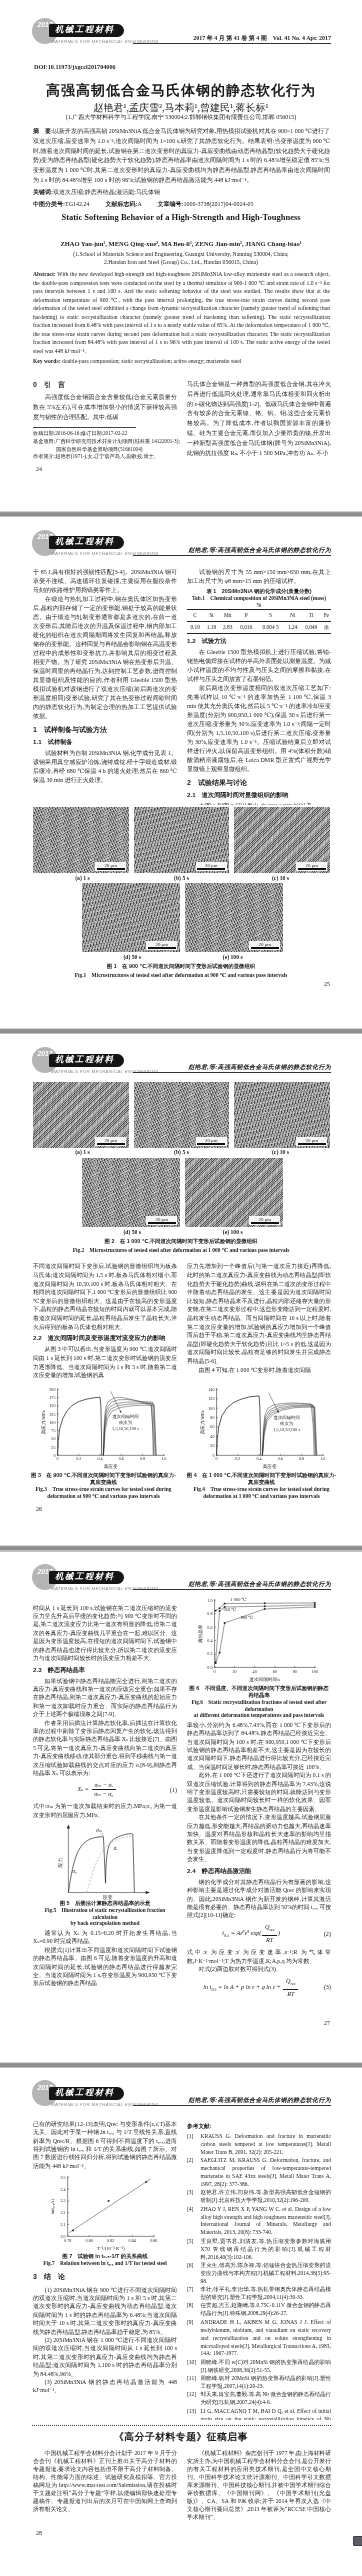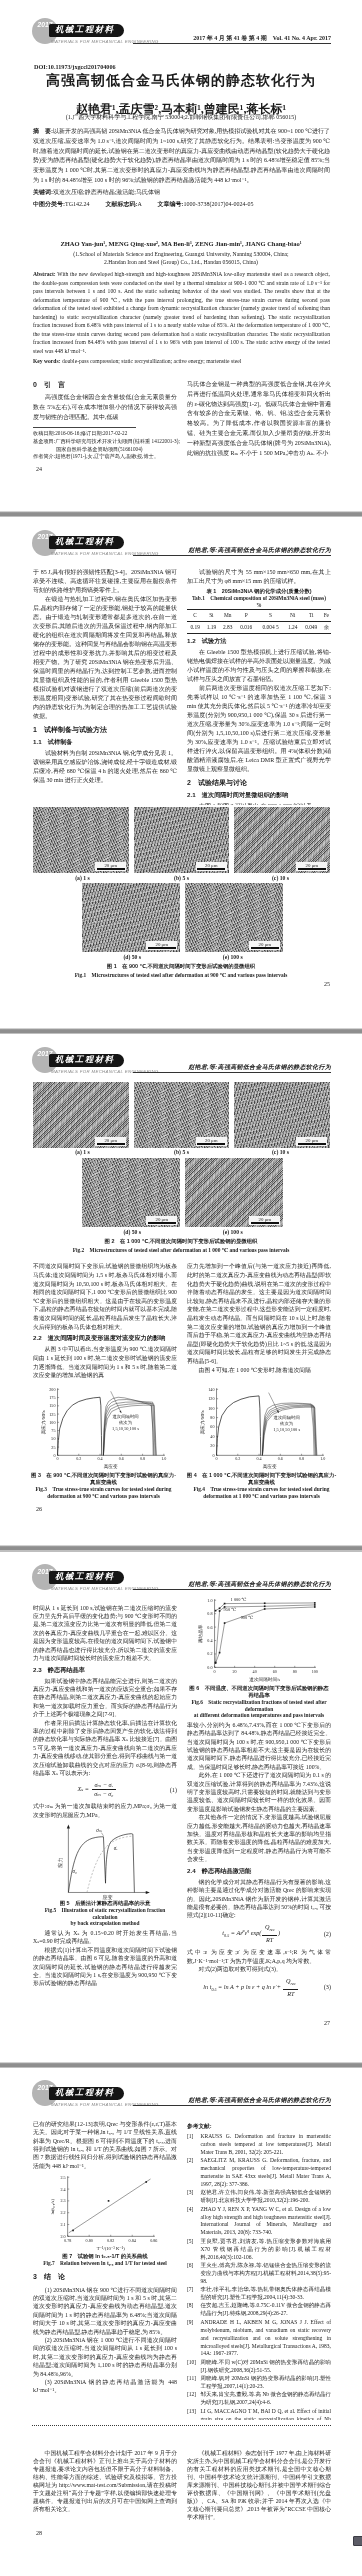--- a/index.html
+++ b/index.html
@@ -13,21 +13,21 @@
   .hdr .box{position:absolute;left:17px;top:4.7px;height:13px;line-height:13px;padding:0 9.3px 0 6.2px;background:#151515;color:#fff;
      font:italic bold 8.3px "Liberation Sans","DejaVu Sans",sans-serif;letter-spacing:1.6px;border-radius:1.6px 6.7px 6.7px 1.6px;}
   .hdr .sub{position:absolute;left:19px;top:19.7px;font:italic 4.4px "Liberation Sans","DejaVu Sans",sans-serif;color:#8a8a8a;letter-spacing:0.3px;}
   .hdr .rule{position:absolute;left:101px;right:0;top:23px;border-top:0.8px solid #333;}
   .hdr .right{position:absolute;right:0;top:14px;font-weight:bold;font-size:6px;}
   .hdr .right.run{font-style:italic;font-size:6px;letter-spacing:0.3px;}
   .abs-c{position:absolute;}
   .ctr{left:0;right:0;text-align:center;}
   .doi{font-weight:bold;font-size:6.2px;}
   .title-zh{font-size:14px;font-weight:bold;letter-spacing:1px;}
-  .authors-zh{font-size:12px;font-weight:bold;}
+  .authors-zh{font-size:10px;font-weight:normal;}
   .affil{font-size:6px;}
   .just{text-align:justify;}
   .p{text-indent:2em;margin:0;text-align:justify;}
   b.hei, .hei{font-family:"Liberation Sans","DejaVu Sans",sans-serif;}
   .h1x{font:bold 7px "Liberation Sans","DejaVu Sans",sans-serif;margin:4.1px 0 3.1px;}
   .h2x{font:bold 6.2px "Liberation Sans","DejaVu Sans",sans-serif;margin:3.1px 0 2.1px;}
   .cap-zh{font:bold 5.4px "Liberation Sans","DejaVu Sans",sans-serif;text-align:center;}
   .cap-en{font:bold 5.4px "Liberation Serif","DejaVu Serif",serif;text-align:center;}
   .figlabels{display:flex;font-weight:bold;font-size:5.7px;}
   .figlabels span{flex:1;text-align:center;}
@@ -75,33 +75,34 @@
 
 <div class="page" style="height:511px">
   <div class="hdr" style="top:19.7px">
     <div class="circ"><span>2017</span></div>
     <div class="box"><span>机械工程材料</span></div>
     <div class="sub">MATERIALS  FOR  MECHANICAL  ENGINEERING</div>
     <div class="rule"></div>
     <div class="right">2017 年 4 月 第 41 卷 第 4 期　Vol. 41 No. 4 Apr. 2017</div>
   </div>
   <div class="abs-c doi" style="left:34px;top:63px">DOI:10.11973/jxgccl201704006</div>
-  <div class="abs-c ctr title-zh" style="top:72px">高强高韧低合金马氏体钢的静态软化行为</div>
+  <div class="abs-c ctr title-zh" style="top:82px">高强高韧低合金马氏体钢的静态软化行为</div>
   <div class="abs-c ctr authors-zh" style="top:101px">赵艳君¹,孟庆雪²,马本莉¹,曾建民¹,蒋长标¹</div>
   <div class="abs-c ctr affil" style="top:113px">(1.广西大学材料科学与工程学院,南宁 530004;2.邯郸钢铁集团有限责任公司,邯郸 056015)</div>
   <div class="abs-c just" style="left:33px;width:297px;top:127px;font-size:6px;line-height:9.8px">
     <p class="p" style="text-indent:0"><b class="hei">摘　要:</b><span>以新开发的高强高韧 20SiMn3NiA 低合金马氏体钢为研究对象,用热模拟试验机对其在 900~1 000 ℃进行了双道次压缩,应变速率为 1.0 s⁻¹,道次间隔时间为 1~100 s,研究了其静态软化行为。结果表明:当变形温度为 900 ℃时,随着道次间隔时间的延长,试验钢在第二道次变形时的真应力-真应变曲线由动态再结晶型(软化趋势大于硬化趋势)变为静态再结晶型(硬化趋势大于软化趋势),静态再结晶率由道次间隔时间为 1 s 时的 6.48%增至稳定值 85%;当变形温度为 1 000 ℃时,其第二道次变形时的真应力-真应变曲线均为静态再结晶型,静态再结晶率由道次间隔时间为 1 s 时的 84.48%增至 100 s 时的 96%;试验钢的静态再结晶激活能为 448 kJ·mol⁻¹。</span></p>
     <p class="p" style="text-indent:0;margin-top:2.1px"><b class="hei">关键词:</b><span>双道次压缩;静态再结晶;激活能;马氏体钢</span></p>
     <p class="p" style="text-indent:0;margin-top:2.1px">
       <b class="hei">中图分类号:</b><span>TG142.24</span>
       <span style="display:inline-block;width:14.5px"></span><b class="hei">文献标志码:</b><span>A</span>
       <span style="display:inline-block;width:14.5px"></span><b class="hei">文章编号:</b><span>1000-3738(2017)04-0024-05</span>
     </p>
   </div>
   <div class="abs-c ctr" style="top:211px;font-size:8.5px;font-weight:bold;line-height:12px">
+    <div>Static Softening Behavior of a High-Strength and High-Toughness</div>
   </div>
   <div class="abs-c ctr" style="top:240px;font-size:6.5px;font-weight:bold">ZHAO Yan-jun¹, MENG Qing-xue², MA Ben-li¹, ZENG Jian-min¹, JIANG Chang-biao¹</div>
   <div class="abs-c ctr" style="top:250px;font-size:5.7px;line-height:8.3px">
     <div>(1.School of Materials Science and Engineering, Guangxi University, Nanning 530004, China;</div>
     <div>2.Handan Iron and Steel (Group) Co., Ltd., Handan 056015, China)</div>
   </div>
   <div class="abs-c just" style="left:33px;width:297px;top:270px;font-size:5.6px;line-height:8.5px">
     <p class="p" style="text-indent:0"><b>Abstract:</b> <span>With the new developed high-strength and high-toughness 20SiMn3NiA low-alloy martensite steel as a research object, the double-pass compression tests were conducted on the steel by a thermal simulator at 900-1 000 ℃ and strain rate of 1.0 s⁻¹ for pass intervals between 1 s and 100 s. And the static softening behavior of the steel was studied. The results show that at the deformation temperature of 900 ℃, with the pass interval prolonging, the true stress-true strain curves during second pass deformation of the tested steel exhibited a change from dynamic recrystallization character (namely greater trend of softening than hardening) to static recrystallization character (namely greater trend of hardening than softening). The static recrystallization fraction increased from 6.48% with pass interval of 1 s to a nearly stable value of 85%. At the deformation temperature of 1 000 ℃, the true stress-true strain curves during second pass deformation had a static recrystallization character. The static recrystallization fraction increased from 84.48% with pass interval of 1 s to 96% with pass interval of 100 s. The static active energy of the tested steel was 448 kJ·mol⁻¹.</span></p>
     <p class="p" style="text-indent:0;margin-top:1.6px"><b>Key words:</b> <span>double-pass compression; static recrystallization; active energy; martensite steel</span></p>
   </div>
@@ -585,20 +586,21 @@
     <div class="ref">
         <span class="rn">[12]</span>
         <span class="rt">邹天来,肖宝亮,董毅,等.高 Nb 微合金钢的静态再结晶行为研究[J].轧钢,2007,24(4):4-6.</span>
       </div>
     <div class="ref">
         <span class="rn">[13]</span>
         <span class="rt">LI G, MACCAGNO T M, BAI D Q, et al. Effect of initial grain size on the static recrystallization kinetics of Nb microalloyed steels[J]. ISIJ International, 1996, 36(12): 1479-1485.</span>
       </div>
   </div>
   <div class="abs-c dotsep" style="left:32px;width:299px;top:357px"></div>
+  <div class="abs-c ctr ann-title" style="top:363px">《高分子材料专题》征稿启事</div>
   <div class="abs-c just" style="left:33px;width:144px;top:381px;height:81px;font-size:5.8px;line-height:8px;overflow:hidden">
     <p class="p">中国机械工程学会材料分会计划于 2017 年 9 月于分会会刊《机械工程材料》正刊上推出关于高分子材料的专题报道,要求论文内容包括但不限于高分子材料制备、结构、性能等方面的综述、试验研究及模拟等。官方投稿网址为 http://www.mat-test.com/Submission,请在投稿时于文题处注明“高分子专题”字样,以便编辑部快速处理专题稿件。专题报道刊出后的次月可在中国知网上查询到所有相关论文。</p>
   </div>
   <div class="abs-c just" style="left:187px;width:144px;top:381px;height:81px;font-size:5.8px;line-height:8px;overflow:hidden">
     <p class="p">《机械工程材料》杂志创刊于 1977 年,由上海材料研究所主办,为中国机械工程学会材料分会会刊,是公开发行的有关工程材料的应用类技术期刊,是全国中文核心期刊、中国科学技术论文统计源期刊、中国科学引文数据库来源期刊、中国科技核心期刊,并被中国学术期刊综合评价数据库、《中国期刊网》、《中国学术期刊(光盘版)》、CA、SA 和 РЖ 收录;并于 2014 年再次入选《中文核心期刊要目总览》,2013 年被评为“RCCSE 中国核心学术期刊”。</p>
   </div>
   <div class="abs-c pageno" style="left:36px;top:462px">28</div>
   <div class="toolicon" style="left:353px;top:468px"></div>
 </div>
 

